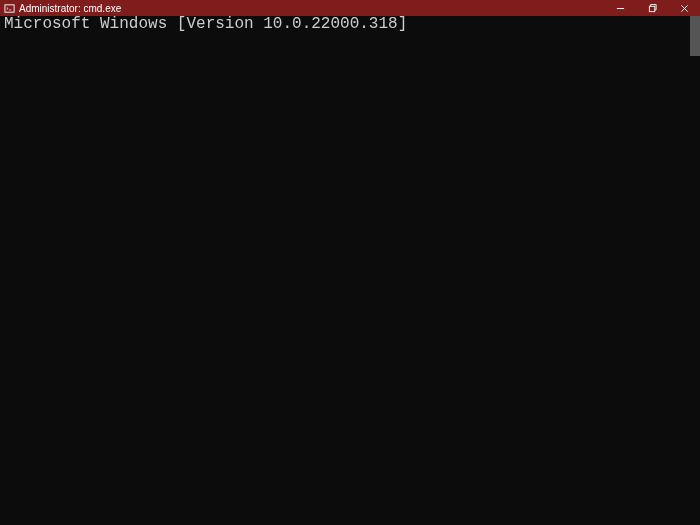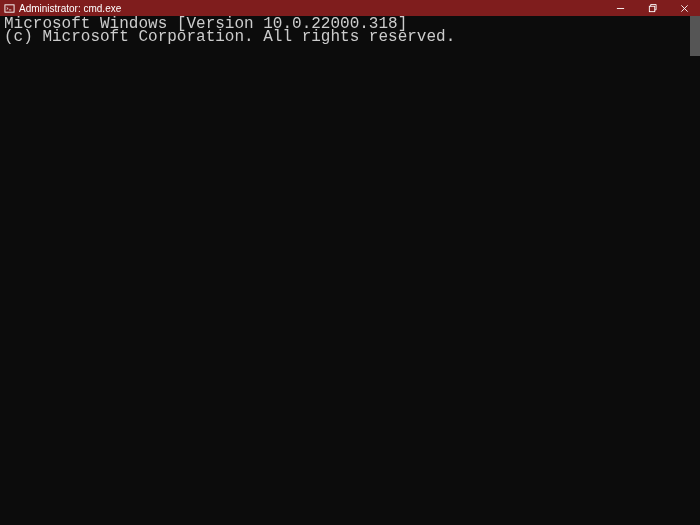--- a/index.html
+++ b/index.html
@@ -121,17 +121,16 @@
       <svg viewBox="0 0 10 10" stroke="#ffffff" stroke-width="1">
         <line x1="1.5" y1="1.5" x2="8.5" y2="8.5"></line>
         <line x1="8.5" y1="1.5" x2="1.5" y2="8.5"></line>
       </svg>
     </div>
   </div>
 </div>
 
 <div class="terminal-content">
   <div class="terminal-line">Microsoft Windows [Version 10.0.22000.318]</div>
-  <div class="terminal-line">(c) Microsoft Corporation. All rights reserved.</div>
   <div class="terminal-line"></div>
 </div>
 
 <div class="scrollbar"></div>
 
 </body></html>

